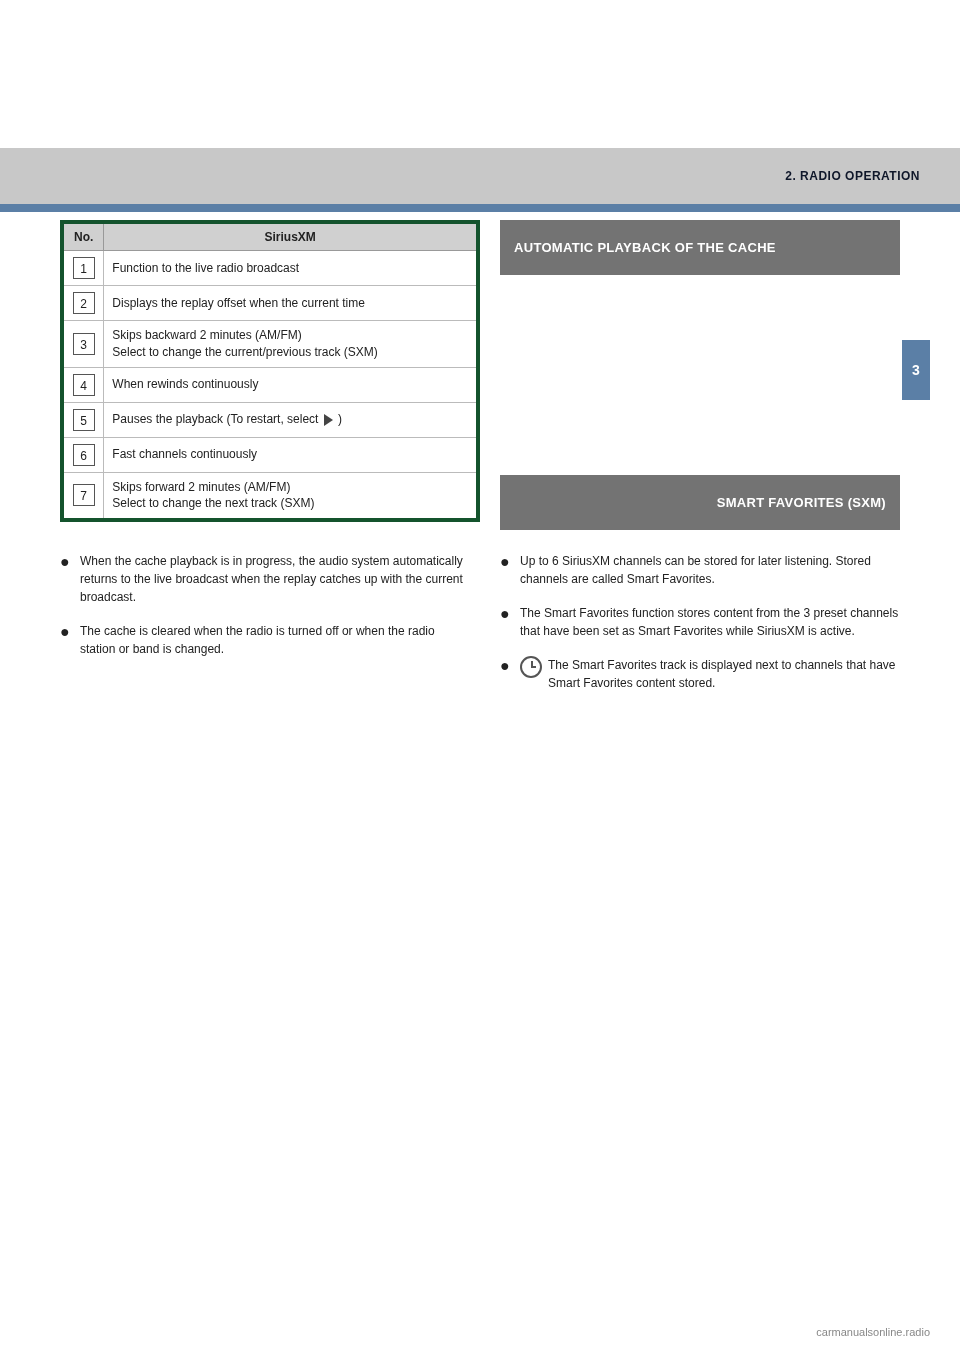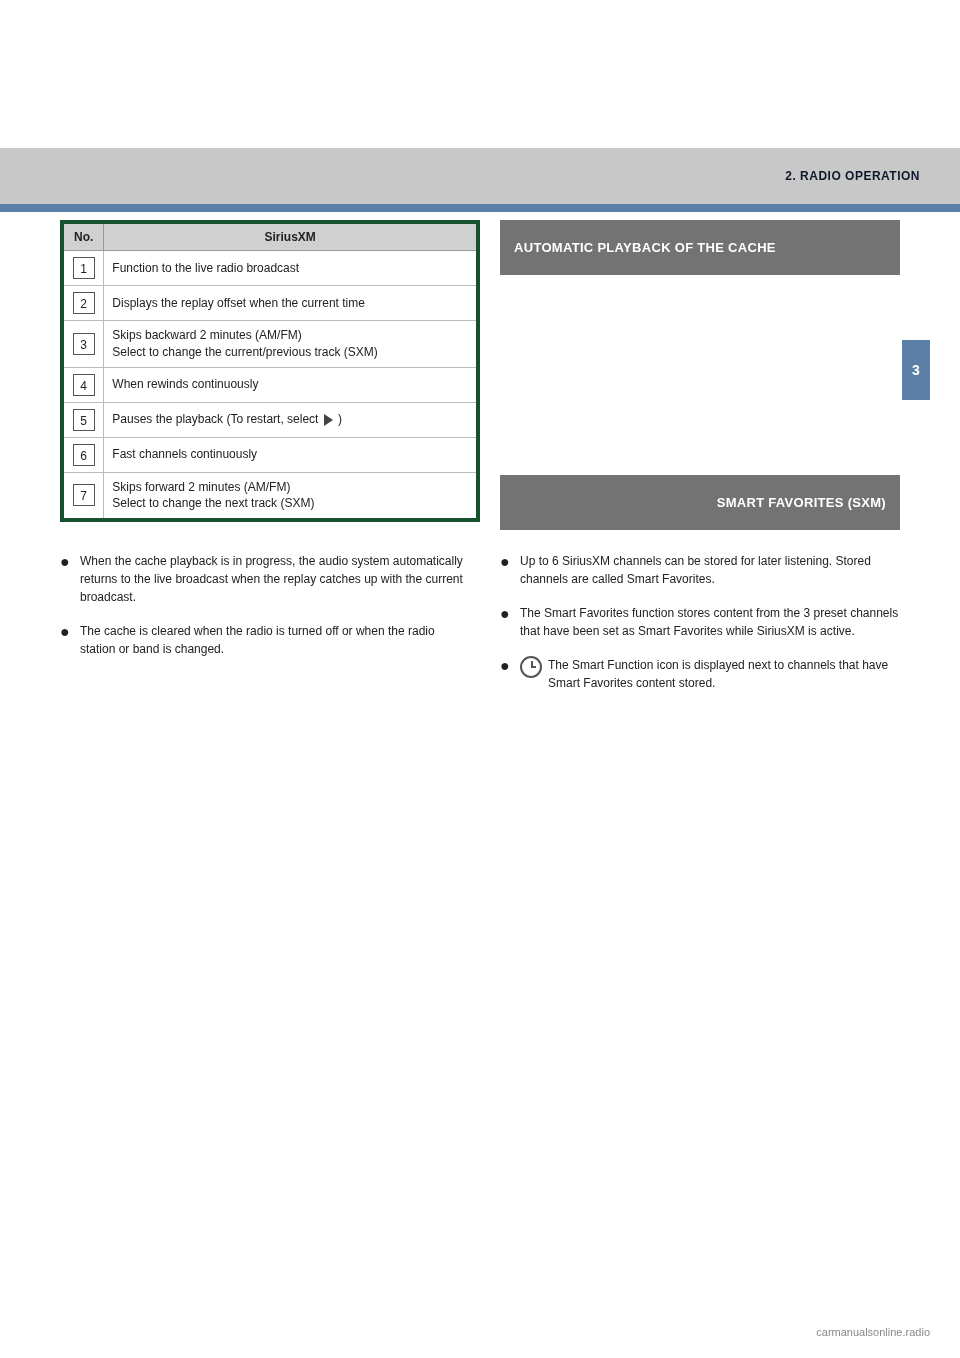--- a/index.html
+++ b/index.html
@@ -297,21 +297,21 @@
         <span class="bullet-text">Up to 6 SiriusXM channels can be stored for later listening. Stored channels are called Smart Favorites.</span>
       </div>
       <div class="right-bullet-item">
         <span class="bullet-dot">●</span>
         <span class="bullet-text">The Smart Favorites function stores content from the 3 preset channels that have been set as Smart Favorites while SiriusXM is active.</span>
       </div>
       <div class="right-bullet-item">
         <span class="bullet-dot">●</span>
         <span style="display:flex;align-items:flex-start;flex:1;">
           <span class="clock-icon"></span>
-          <span class="bullet-text">The Smart Function icon is displayed next to channels that have Smart Favorites content stored.</span>
+          <span class="bullet-text">The Smart Favorites track is displayed next to channels that have Smart Favorites content stored.</span>
         </span>
       </div>
     </div>
   </div>
 
 </div>
 
 <div class="footer-area">
   <span>carmanualsonline.radio</span>
 </div>

